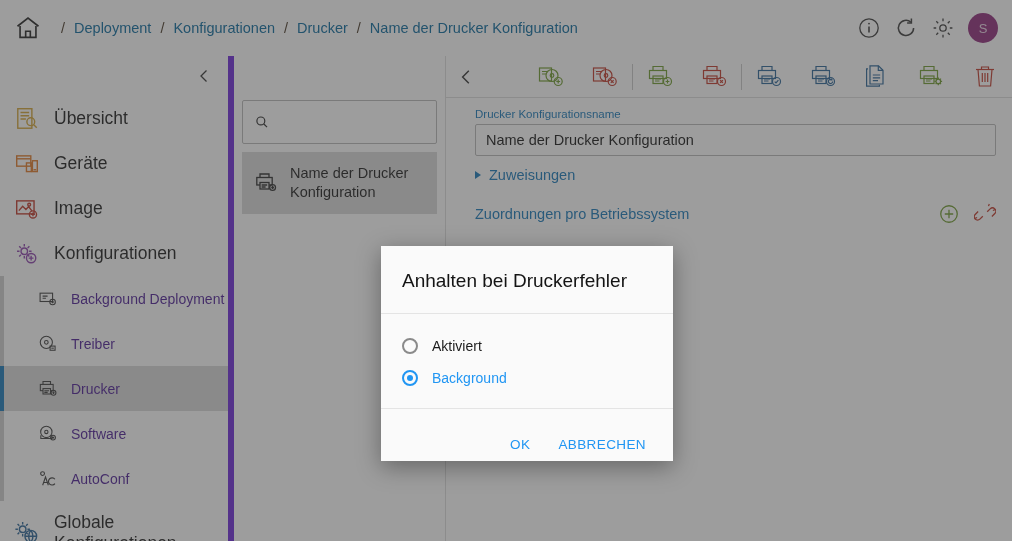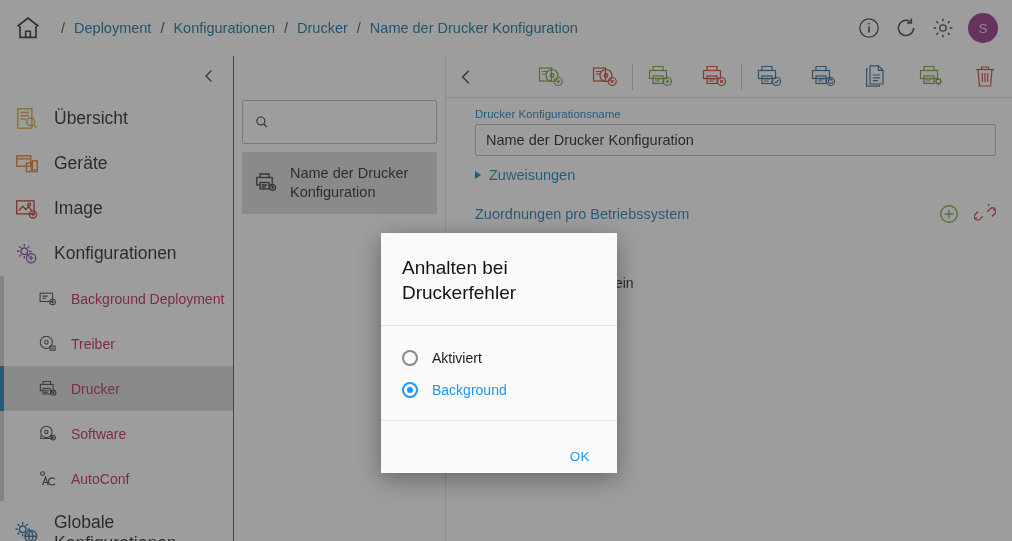--- a/index.html
+++ b/index.html
@@ -37,32 +37,32 @@
     width: 30px; height: 30px; border-radius: 50%;
     background: #8e2a7a; color: #e9d3e4;
     display: flex; align-items: center; justify-content: center;
     font-size: 13px;
   }
   
   .sidebar {
     position: absolute; left: 0; top: 56px;
     width: 234px; height: 485px;
     background: #ffffff;
-    border-right: 1px solid #6d28d9;
+    border-right: 6px solid #6d28d9;
   }
   .collapse-row { height: 40px; display: flex; justify-content: flex-end; align-items: center; padding-right: 16px; }
   .chev { width: 16px; height: 16px; }
   .nav-item {
     display: flex; align-items: center;
     height: 45px; padding-left: 14px; gap: 14px;
     position: relative;
   }
   .nav-item .lbl { font-size: 17.5px; color: #1b1b1b; }
   .nav-item.sub { height: 45px; padding-left: 38px; gap: 13px; }
-  .nav-item.sub .lbl { font-size: 14px; color: #be185d; }
+  .nav-item.sub .lbl { font-size: 14px; color: #4c1d95; }
   .nav-item.selected { background: #d9d9d9; }
   .nav-item.selected::before {
     content: ""; position: absolute; left: 0; top: 0;
     width: 4px; height: 100%; background: #1878b9;
   }
   .nav-ico { width: 26px; height: 26px; flex: 0 0 auto; display: block; }
   .nav-ico.small { width: 20px; height: 20px; }
   .group-rail {
     position: absolute; left: 0; top: 0; width: 4px; bottom: 0;
     background: #cfcfcf;
@@ -129,22 +129,22 @@
   .prop-row { margin-top: 17px; font-size: 14px; }
   .prop-row .pk { color: #1878b9; }
   .prop-row .pv { color: #141414; margin-left: 6px; }
   .prop-row .pv.green { color: #2e7d18; }
   
   .scrim {
     position: absolute; inset: 0;
     background: rgba(60,60,60,0.50);
   }
   .dialog {
-    position: absolute; left: 381px; top: 233px;
-    width: 236px; background: #fafafa;
+    position: absolute; left: 381px; top: 246px;
+    width: 292px; background: #fafafa;
     box-shadow: 0 6px 22px rgba(0,0,0,0.35);
   }
   .dlg-title {
     padding: 22px 21px 20px 21px;
     font-size: 19px; line-height: 1.32; color: #141414;
     border-bottom: 1px solid #e4e4e4;
   }
   .dlg-body { padding: 16px 0 14px 0; border-bottom: 1px solid #e4e4e4; }
   .radio-row {
     display: flex; align-items: center; gap: 14px;
@@ -497,16 +497,17 @@
         <span class="radio"></span>
         <span class="radio-lbl">Aktiviert</span>
       </div>
       <div class="radio-row">
         <span class="radio on"></span>
         <span class="radio-lbl sel">Background</span>
       </div>
     </div>
     <div class="dlg-actions">
       <button class="dlg-btn">OK</button>
+      <button class="dlg-btn">ABBRECHEN</button>
     </div>
   </div>
 
 </div>
 
 </body></html>

